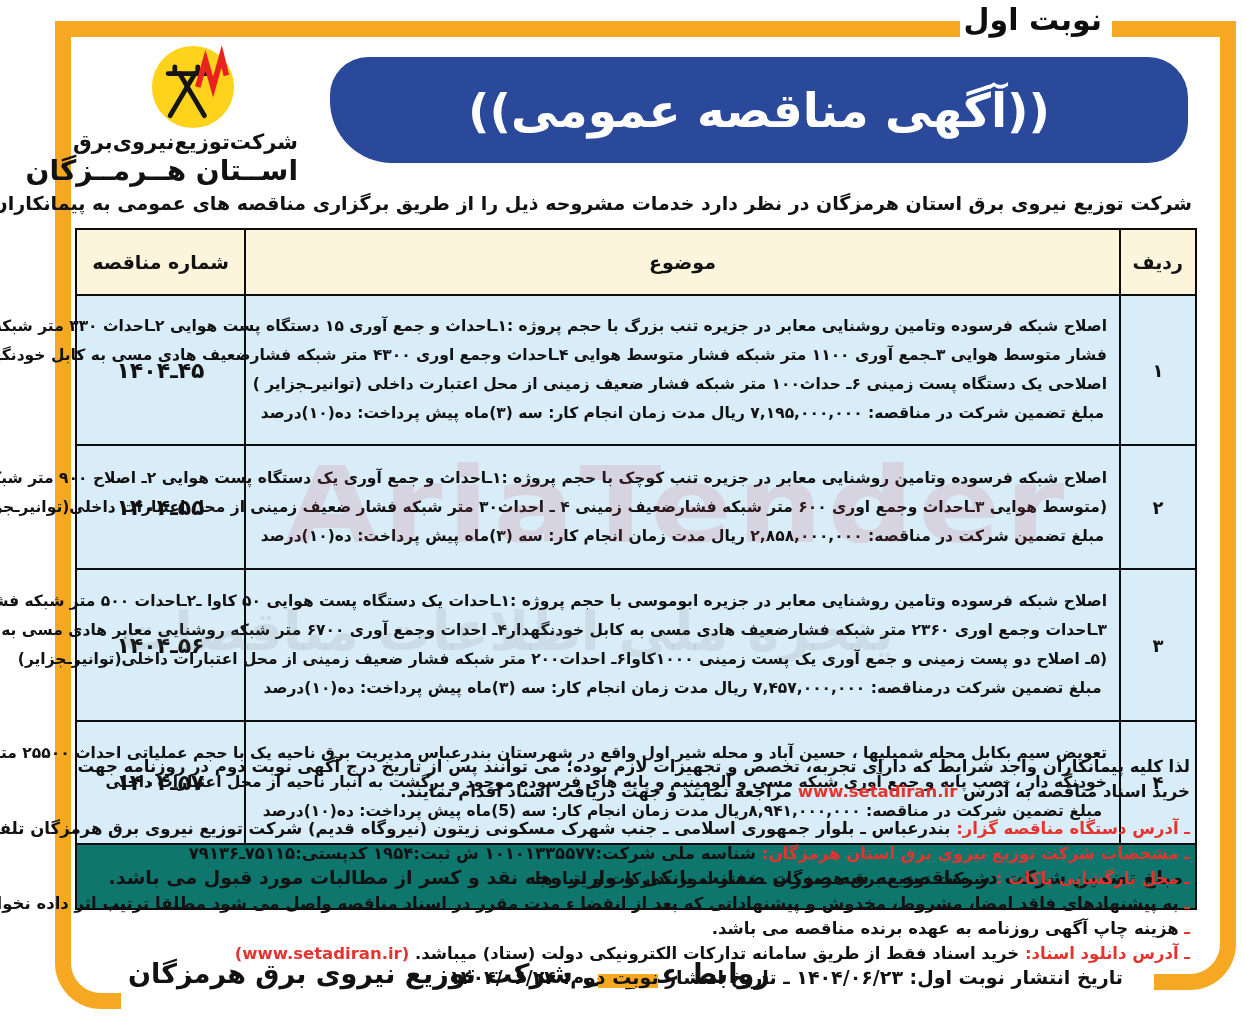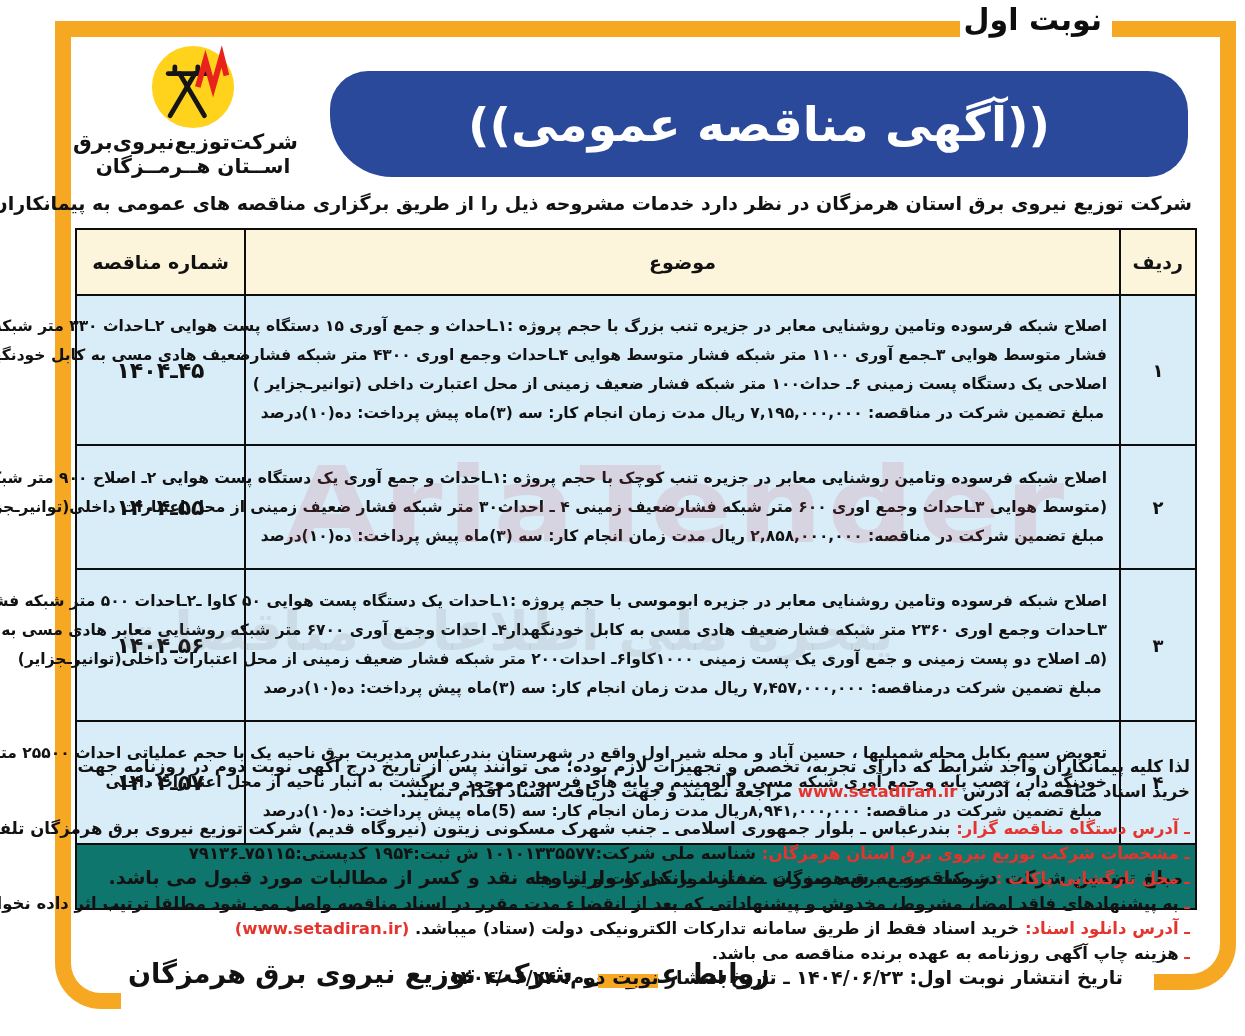--- a/index.html
+++ b/index.html
@@ -14,23 +14,23 @@
   .frame-top-right{left:1112px;top:21px;width:108px;height:16px;}
   .frame-left-box{position:absolute;left:55px;top:21px;width:50px;height:972px;
     border-left:16px solid #F7A823;border-bottom:16px solid #F7A823;border-bottom-left-radius:46px;}
   .frame-right-box{position:absolute;left:1154px;top:21px;width:66px;height:953px;
     border-right:16px solid #F7A823;border-bottom:16px solid #F7A823;border-bottom-right-radius:46px;}
   
   .round{position:absolute;top:2px;right:143px;font-size:30px;color:#0e0e0e;white-space:nowrap;}
   .logo{position:absolute;left:88px;top:44px;width:210px;text-align:center;}
   .logo svg{display:block;margin:0 auto;}
   .logo-l1{font-size:21px;margin-top:0;white-space:nowrap;}
-  .logo-l2{font-size:20px;letter-spacing:2px;white-space:nowrap;}
+  .logo-l2{font-size:28px;letter-spacing:2px;white-space:nowrap;}
   .banner{position:absolute;left:330px;top:57px;width:858px;height:106px;background:#2A499B;
-    border-radius:38px 40px 40px 62px;display:flex;align-items:center;justify-content:center;margin-top:14px;}
+    border-radius:38px 40px 40px 62px;display:flex;align-items:center;justify-content:center;}
   .banner span{color:#ffffff;font-size:47px;white-space:nowrap;}
   .intro{position:absolute;right:53px;left:300px;top:192px;text-align:right;font-size:19px;white-space:nowrap;}
   
   table.tenders{position:absolute;left:75px;top:228px;width:1122px;border-collapse:collapse;table-layout:fixed;}
   table.tenders td,table.tenders th{border:2px solid #0d0d0d;padding:12px;}
   th.h{background:#FCF5DC;font-size:19px;height:40px;font-weight:bold;}
   td.rowno{width:50px;background:#D9EDF8;text-align:center;font-size:18px;}
   td.subject{background:#D9EDF8;vertical-align:middle;padding:4px 8px;}
   td.tender-no{width:143px;background:#D9EDF8;text-align:center;font-size:22px;}
   .sline{text-align:center;font-size:15.5px;line-height:29px;white-space:nowrap;}
@@ -145,21 +145,21 @@
   </tbody>
     </table>
 
   <div class="notes">
     <p class="para"><span>لذا کلیه پیمانکاران واجد شرایط که دارای تجربه، تخصص و تجهیزات لازم بوده؛ می توانند پس از تاریخ درج آگهی نوبت دوم در روزنامه جهت خرید اسناد مناقصه به آدرس </span><span class="url">www.setadiran.ir</span><span> مراجعه نمایند و جهت دریافت اسناد اقدام نمایند.</span></p>
 
     <div class="nline"><span class="red">ـ آدرس دستگاه مناقصه گزار: </span><span>بندرعباس ـ بلوار جمهوری اسلامی ـ جنب شهرک مسکونی زیتون (نیروگاه قدیم) شرکت توزیع نیروی برق هرمزگان تلفن:۳۱۲۰۱۵۹۴ ـ۰۷۶ فاکس دبیرخانه:۳۱۲۰۱۴۰۲ ـ ۰۷۶</span></div>
     <div class="nline"><span class="red">ـ مشخصات شرکت توزیع نیروی برق استان هرمزگان: </span><span>شناسه ملی شرکت:۱۰۱۰۱۳۳۵۵۷۷ ش ثبت:۱۹۵۴ کدپستی:۷۵۱۱۵ـ۷۹۱۳۶</span></div>
     <div class="nline"><span class="red">ـ محل بازگشایی پاکات : </span><span>شرکت توزیع برق هرمزگان ـ دفتر امور تدارکات و انبارها</span></div>
     <div class="nline"><span class="red">ـ </span><span>به پیشنهادهای فاقد امضا، مشروط، مخدوش و پیشنهاداتی که بعد از انقضا ء مدت مقرر در اسناد مناقصه واصل می شود مطلقا ترتیب اثر داده نخواهد شد.</span></div>
+    <div class="nline"><span class="red">ـ </span><span>هزینه چاپ آگهی روزنامه به عهده برنده مناقصه می باشد.</span></div>
     <div class="nline"><span class="red">ـ آدرس دانلود اسناد: </span><span>خرید اسناد فقط از طریق سامانه تدارکات الکترونیکی دولت (ستاد) میباشد. </span><span class="url">(www.setadiran.ir)</span></div>
-    <div class="nline"><span class="red">ـ </span><span>هزینه چاپ آگهی روزنامه به عهده برنده مناقصه می باشد.</span></div>
   </div>
 
   <div class="publisher">روابط عمومی شرکت توزیع نیروی برق هرمزگان</div>
   <div class="dash-mid"></div>
   <div class="dates">تاریخ انتشار نوبت اول: ۱۴۰۴/۰۶/۲۳ ـ تاریخ انتشار نوبت دوم: ۱۴۰۴/۰۶/۲۴</div>
 
 </div>
 
 </body></html>

